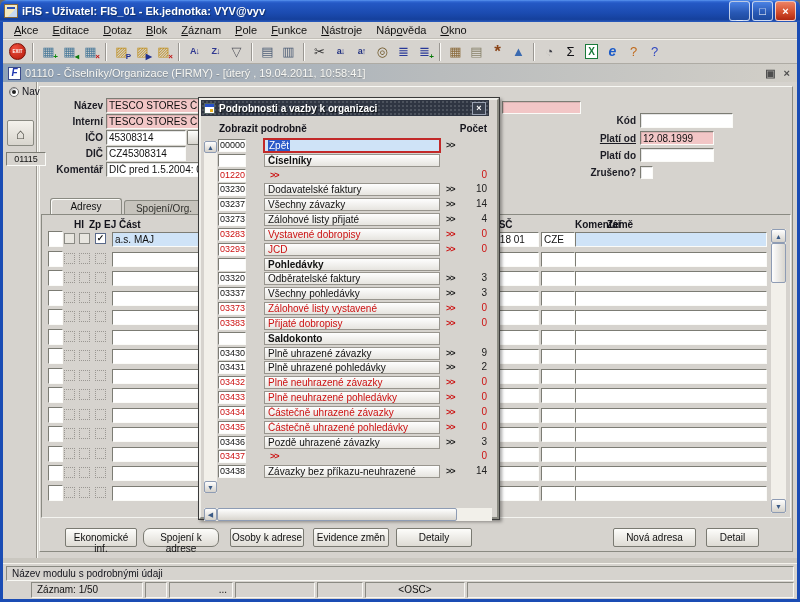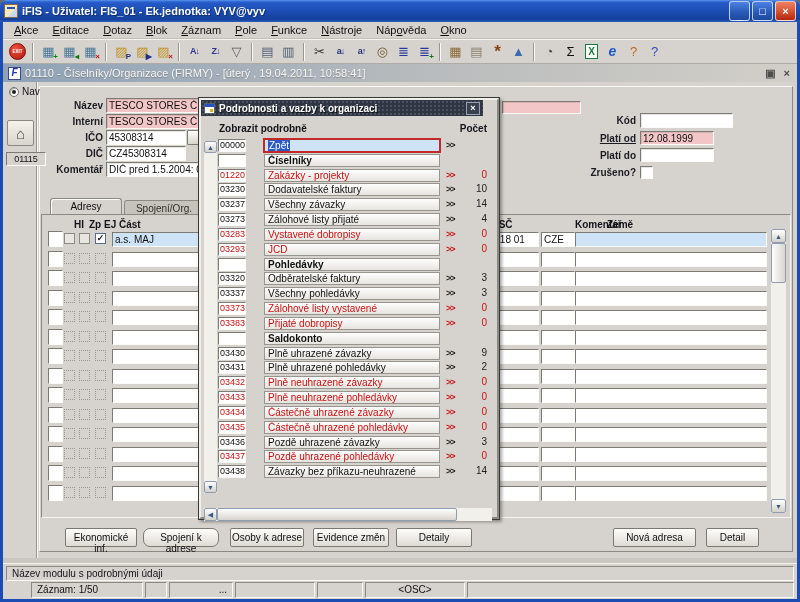--- a/index.html
+++ b/index.html
@@ -90,21 +90,21 @@
   .vscroll .sb-btn { width:15px; height:14px; }
   .vscroll .slider { width:15px; height:40px; background:linear-gradient(90deg,#fefefe,#d8d5ce); border:1px solid #8e9cb4; border-radius:2px; }
 
   .pbtn { position:absolute; height:19px; background:linear-gradient(180deg,#fdfdfb,#dedbd4); border:1px solid #7a7a72; border-radius:2px;
     font-size:10px; text-align:center; padding-top:3px; color:#101010; }
 
   
   .dialog { position:absolute; left:195px; top:33px; width:302px; height:423px; background:#d6d3ce;
     border:1px solid #3a3a3a; box-shadow:2px 2px 3px rgba(0,0,0,.35); z-index:10; }
   .dialog .inner { position:absolute; inset:0; border:2px solid; border-color:#f0efea #8a8a82 #8a8a82 #f0efea; }
-  .dlg-titlebar { position:absolute; left:2px; top:2px; right:16px; height:16px; background:#2f3542;
+  .dlg-titlebar { position:absolute; left:2px; top:2px; right:10px; height:16px; background:#2f3542;
     background-image:radial-gradient(rgba(255,255,255,.14) 1px, transparent 1.2px); background-size:4px 4px;
     display:flex; align-items:center; padding:0 3px; gap:4px; }
   .dlg-icon { width:11px; height:11px; background:#fff; border:1px solid #566; position:relative; }
   .dlg-icon::before { content:""; position:absolute; left:0; top:0; right:0; height:3px; background:#2850c8; }
   .dlg-icon::after { content:""; position:absolute; right:1px; bottom:1px; width:3px; height:3px; background:#e8b020; }
   .dlg-title { color:#fff; font-weight:bold; font-size:10px; flex:1; white-space:nowrap; overflow:hidden; text-shadow:1px 1px 0 #101418; }
   .dlg-close { width:14px; height:13px; background:#39404e; border:1px solid #9aa2b2; color:#fff; font-size:9px; line-height:11px; text-align:center; font-weight:bold; }
   .dlg-colhead { position:absolute; font-weight:bold; font-size:10px; color:#14141c; }
 
   .dlg-list { position:absolute; left:0; top:41px; right:0; }
@@ -505,21 +505,20 @@
               <span class="dlg-count"></span>
             </div>
             <div class="dlg-row section">
               <span class="dlg-code"></span>
               <span class="dlg-label">Číselníky</span>
               <span class="dlg-arrow"></span>
               <span class="dlg-count"></span>
             </div>
             <div class="dlg-row red">
               <span class="dlg-code">01220</span>
-              <span class="dlg-label">Zakázky - projekty</span>
               <span class="dlg-arrow">&gt;&gt;</span>
               <span class="dlg-count">0</span>
             </div>
             <div class="dlg-row normal">
               <span class="dlg-code">03230</span>
               <span class="dlg-label">Dodavatelské faktury</span>
               <span class="dlg-arrow">&gt;&gt;</span>
               <span class="dlg-count">10</span>
             </div>
             <div class="dlg-row normal">
@@ -619,21 +618,20 @@
               <span class="dlg-count">0</span>
             </div>
             <div class="dlg-row normal">
               <span class="dlg-code">03436</span>
               <span class="dlg-label">Pozdě uhrazené závazky</span>
               <span class="dlg-arrow">&gt;&gt;</span>
               <span class="dlg-count">3</span>
             </div>
             <div class="dlg-row red">
               <span class="dlg-code">03437</span>
-              <span class="dlg-label">Pozdě uhrazené pohledávky</span>
               <span class="dlg-arrow">&gt;&gt;</span>
               <span class="dlg-count">0</span>
             </div>
             <div class="dlg-row normal">
               <span class="dlg-code">03438</span>
               <span class="dlg-label">Závazky bez příkazu-neuhrazené</span>
               <span class="dlg-arrow">&gt;&gt;</span>
               <span class="dlg-count">14</span>
             </div>
           </div>

